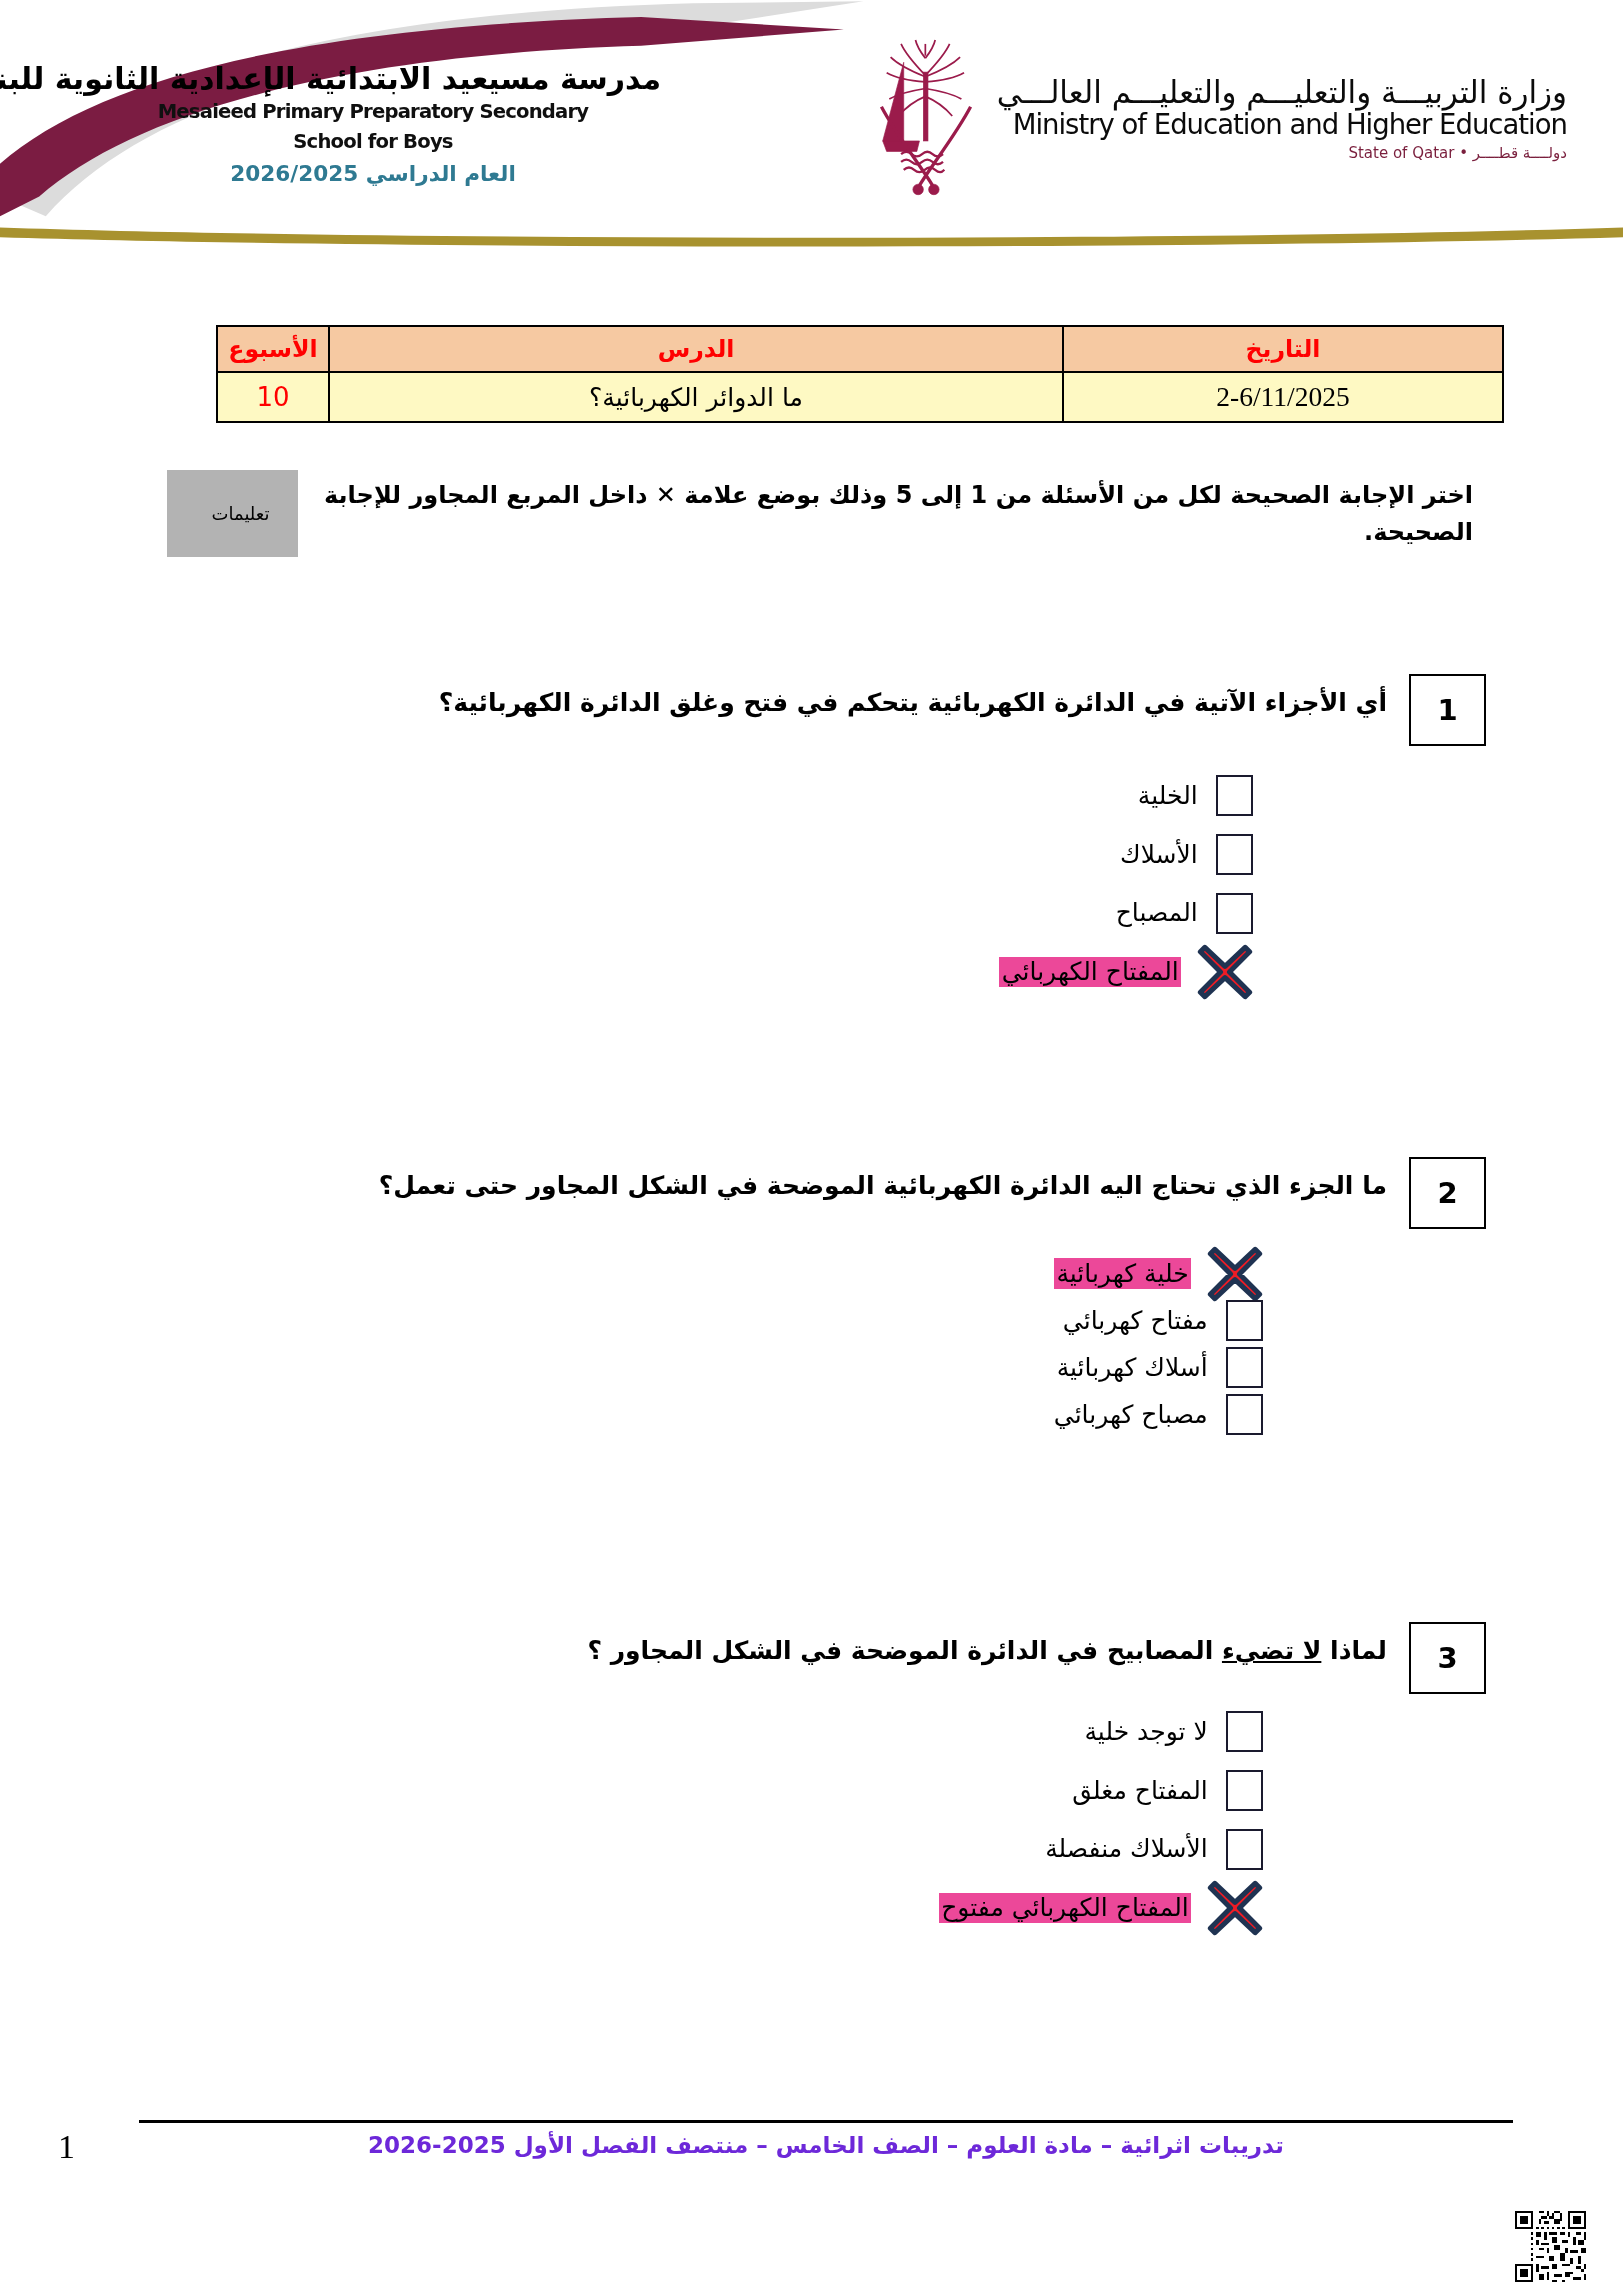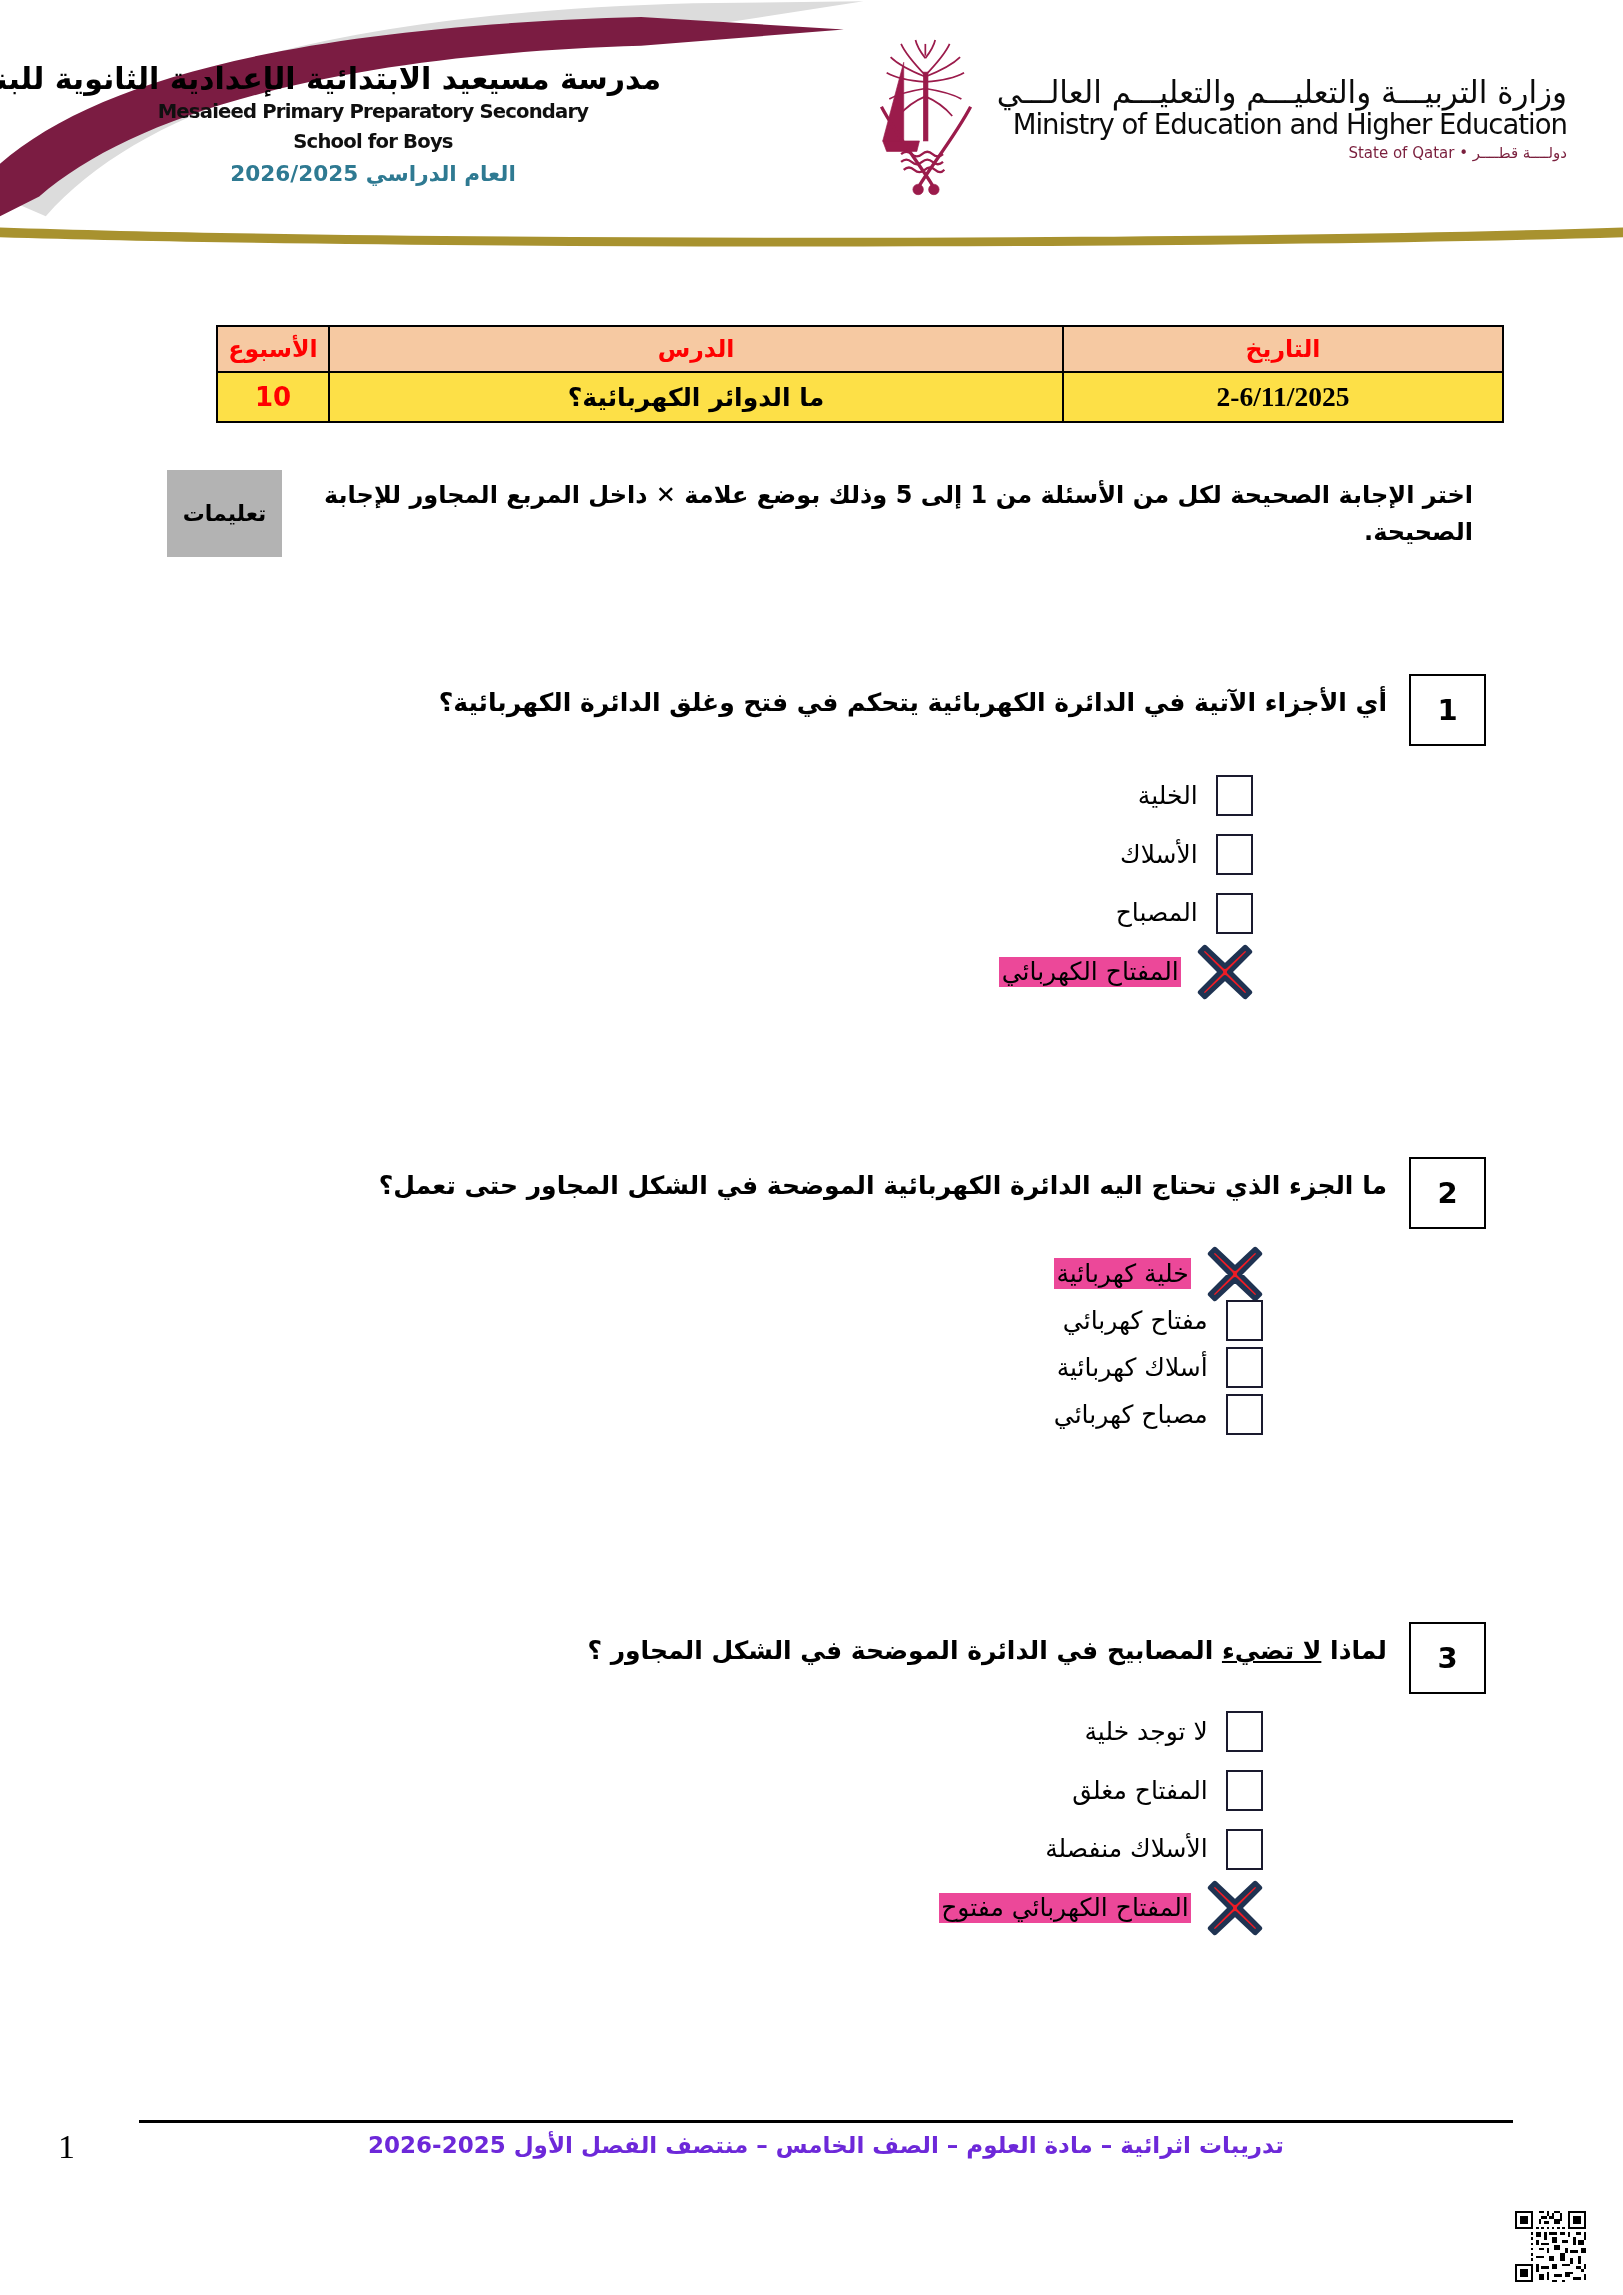--- a/index.html
+++ b/index.html
@@ -123,24 +123,24 @@
   .info-table thead th {
     background: #f6c9a2;
     color: #ff0000;
     font-family: "DejaVu Sans", sans-serif;
     font-weight: bold;
     font-size: 23.6px;
     height: 44px;
     margin-left: 41px;
   }
   .info-table tbody td {
-    background: #fde047;
+    background: #fef9c3;
     color: #000000;
     font-family: "DejaVu Sans", sans-serif;
-    font-weight: bold;
+    font-weight: normal;
     font-size: 25px;
     height: 48px;
   }
   .col-week  { width: 110px; }
   .col-lesson{ width: 732px; }
   .col-date  { width: 438px; }
   .cell-week-val { color: #ff0000 !important; font-size: 26px !important; }
   .cell-date-val { font-family: "Liberation Serif", serif !important; font-size: 27.5px !important; }
 
   
@@ -152,26 +152,27 @@
     display: flex;
     flex-direction: row;
     direction: rtl;
     align-items: stretch;
   }
   .instr-label {
     width: 115px;
     background: #b3b3b3;
     color: #000000;
     font-family: "DejaVu Sans", sans-serif;
-    font-weight: bold;
-    font-size: 22px;
+    font-weight: normal;
+    font-size: 18px;
     display: flex;
     align-items: center;
     justify-content: center;
     flex: 0 0 auto;
+    padding-left: 16px;
   }
   .instr-text {
     flex: 1 1 auto;
     padding: 6.5px 22px 6.5px 13px;
     font-family: "DejaVu Sans", sans-serif;
     font-weight: bold;
     font-size: 24px;
     line-height: 1.55;
     color: #000000;
     text-align: right;

